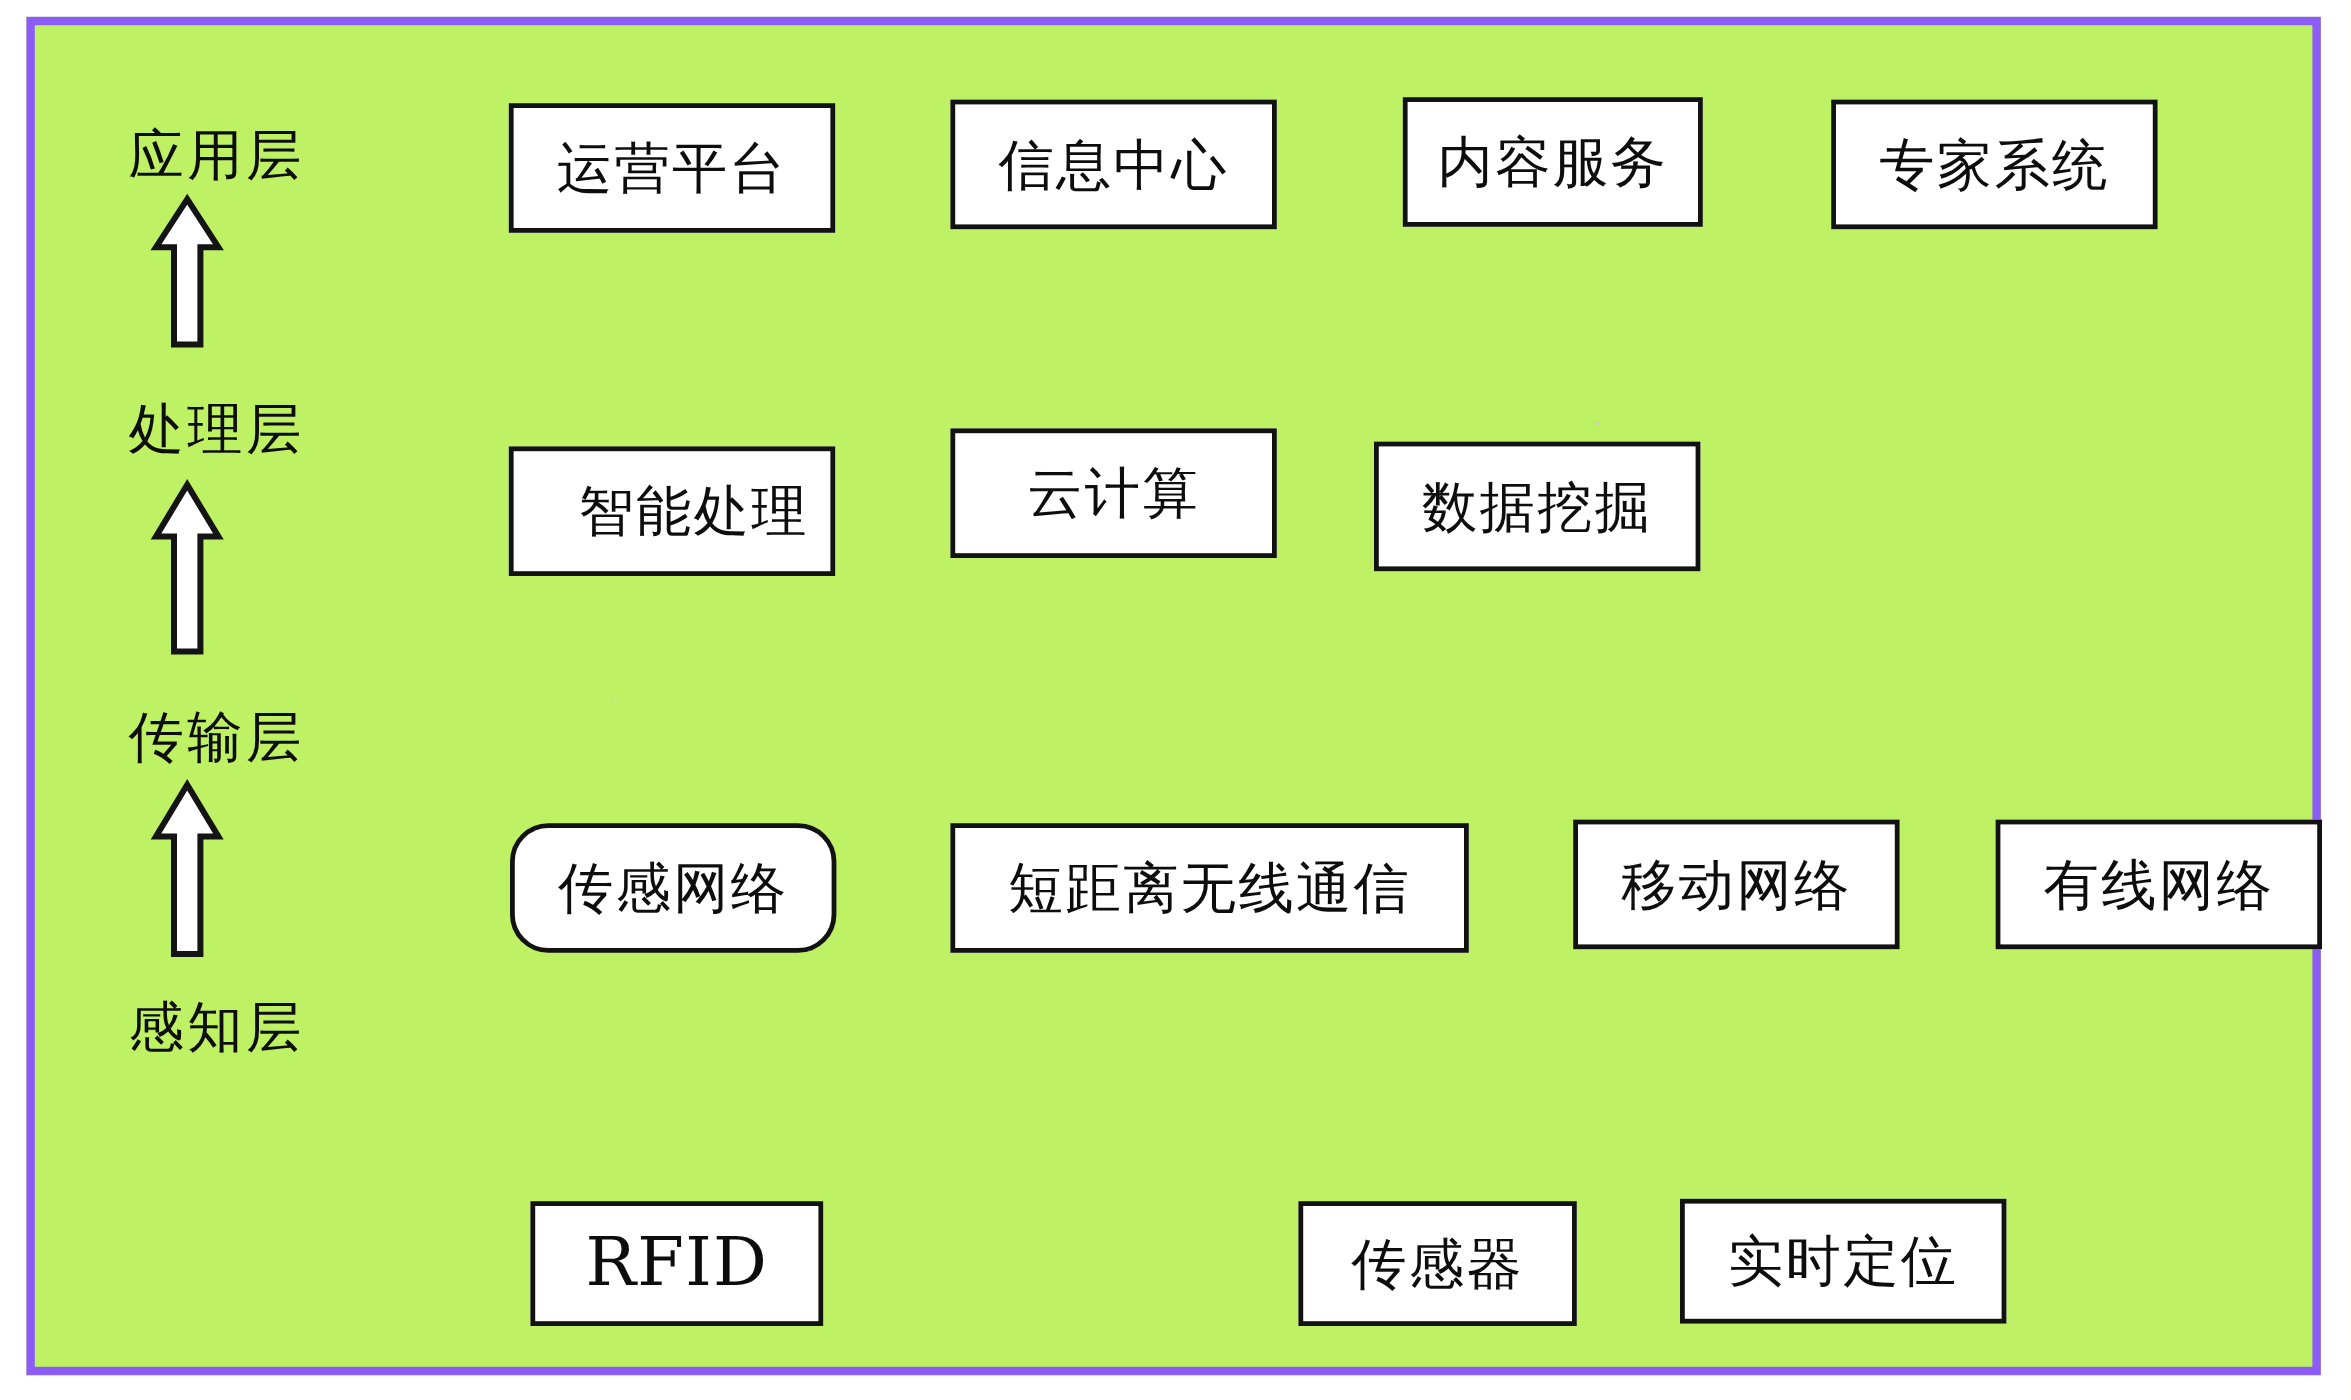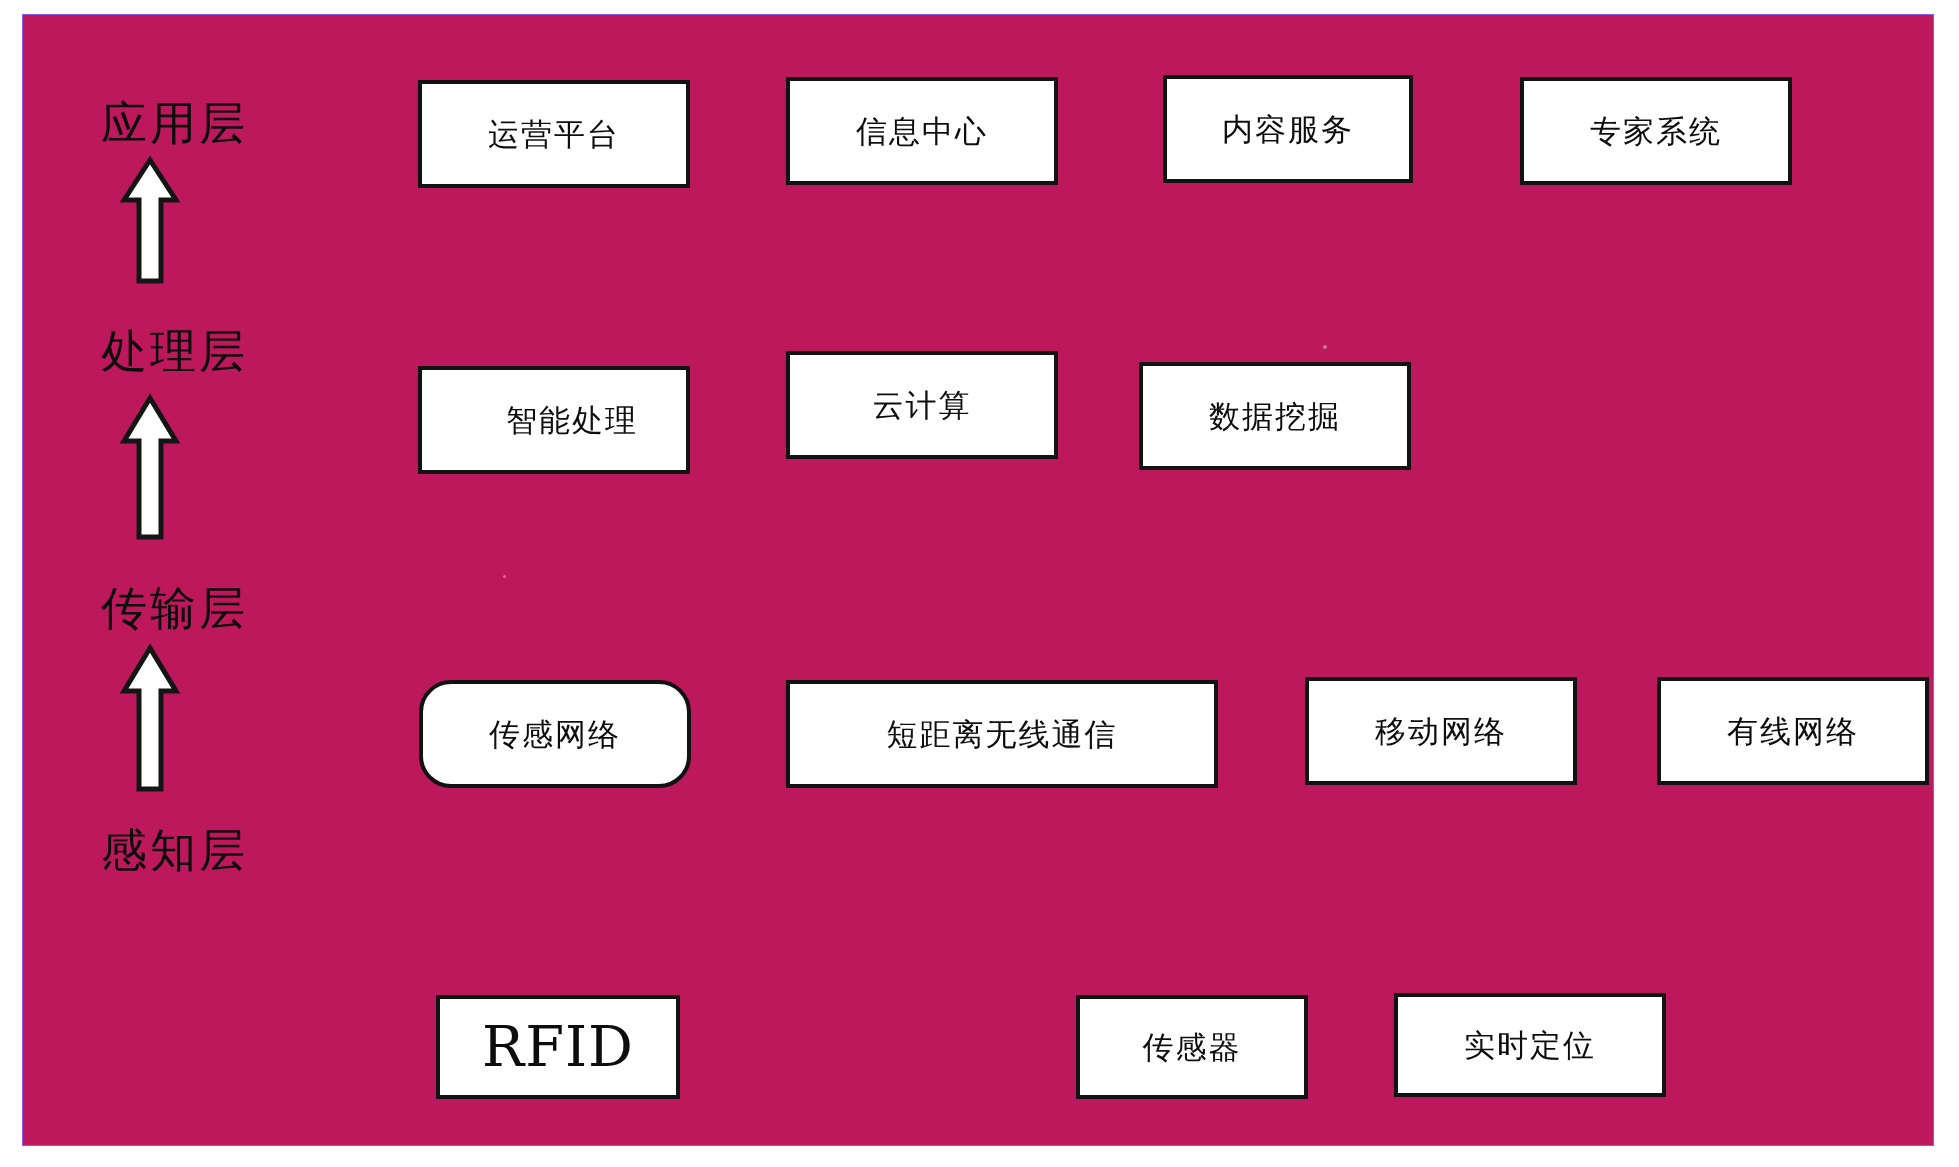--- a/index.html
+++ b/index.html
@@ -15,38 +15,38 @@
     overflow: hidden;
   }
 
   
   #diagram-frame {
     position: absolute;
     left: 22px;
     top: 14px;
     width: 1912px;
     height: 1132px;
-    border: 1px solid #8b5cf6;
+    border: 7px solid #8b5cf6;
     box-sizing: border-box;
-    background: #be185d;
+    background: #bef264;
   }
 
   
   .node {
     position: absolute;
     box-sizing: border-box;
     border: 4px solid #121212;
     background: #ffffff;
     display: flex;
     align-items: center;
     justify-content: center;
     text-align: center;
     line-height: 1;
     letter-spacing: 2px;
-    font-size: 31px;
+    font-size: 46px;
     color: #0d0d0d;
     font-weight: 500;
   }
   .node.latin {
     letter-spacing: 1px;
     font-family: "DejaVu Serif", "Liberation Serif", serif;
     font-size: 56px;
   }
 
   

